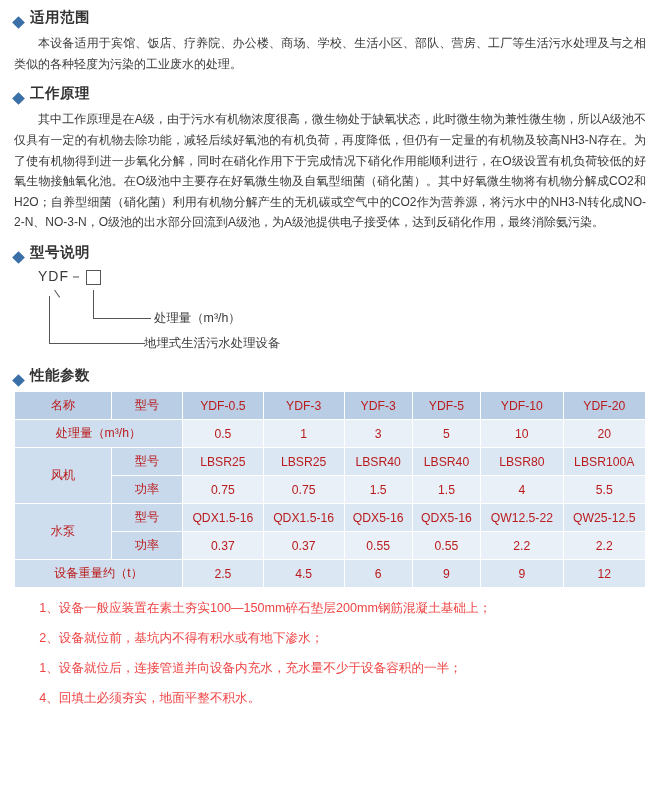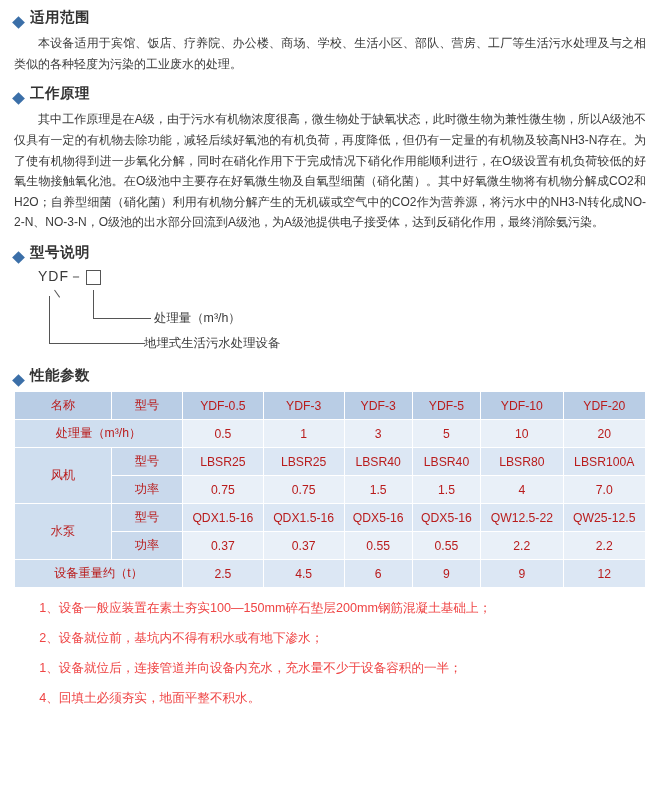--- a/index.html
+++ b/index.html
@@ -199,21 +199,21 @@
           <td class="cell-b">LBSR100A</td>
         </tr>
 
         <tr>
           <td class="hdr-mid">功率</td>
           <td class="cell-a">0.75</td>
           <td class="cell-a">0.75</td>
           <td class="cell-a">1.5</td>
           <td class="cell-a">1.5</td>
           <td class="cell-a">4</td>
-          <td class="cell-a">7.0</td>
+          <td class="cell-a">5.5</td>
         </tr>
 
         <tr>
           <td class="lbl-cell" rowspan="2">水泵</td>
           <td class="hdr-mid">型号</td>
           <td class="cell-b">QDX1.5-16</td>
           <td class="cell-b">QDX1.5-16</td>
           <td class="cell-b">QDX5-16</td>
           <td class="cell-b">QDX5-16</td>
           <td class="cell-b">QW12.5-22</td>

